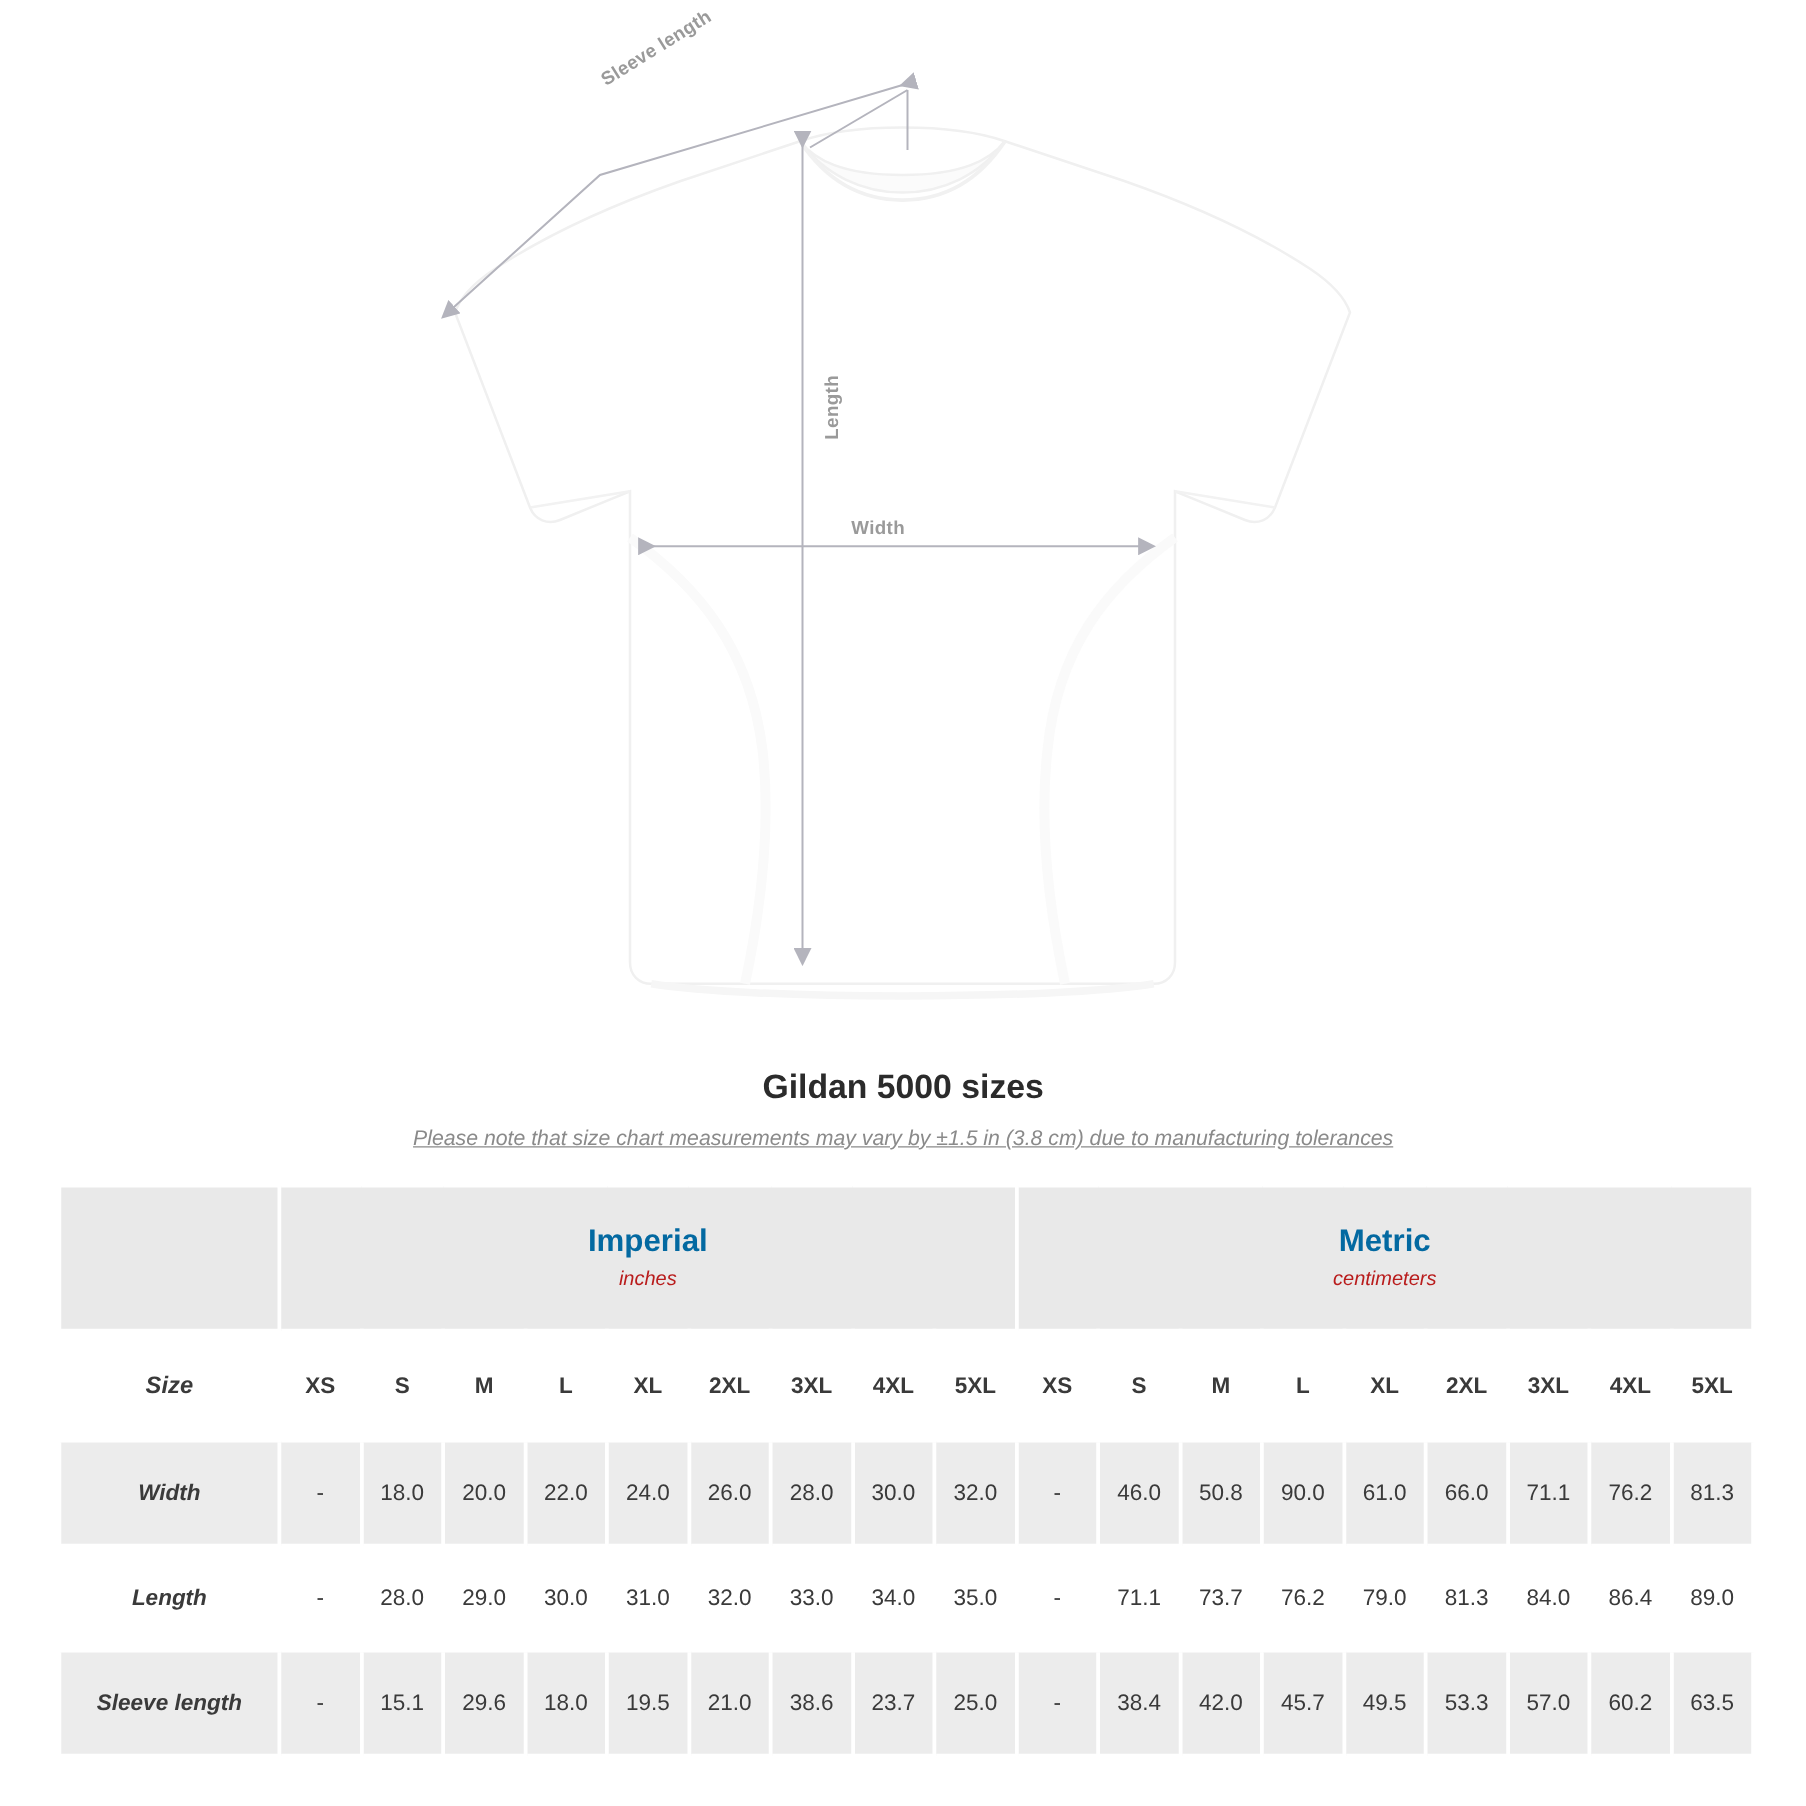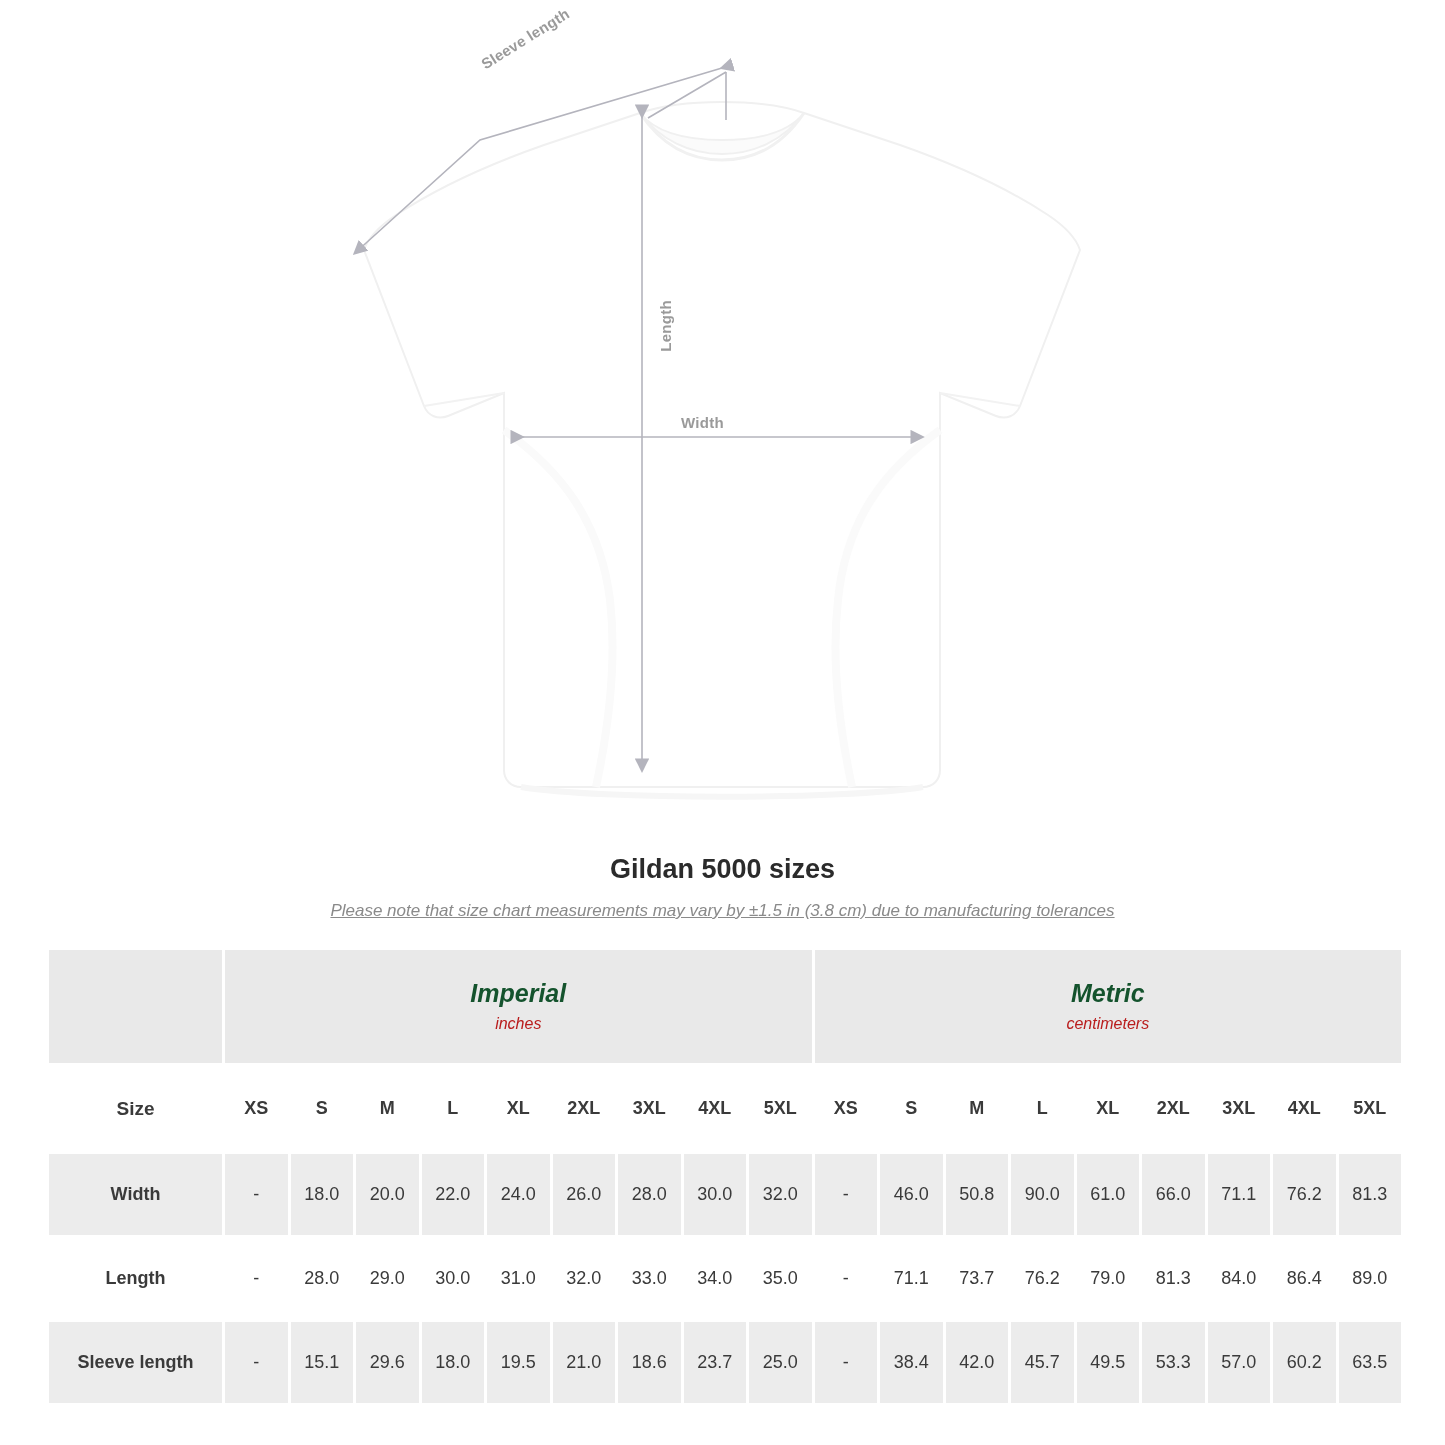--- a/index.html
+++ b/index.html
@@ -82,42 +82,41 @@
     color: #3a3a3a;
     padding: 0;
   }
   .unitrow td {
     background: #e9e9e9;
     height: 116px;
   }
   .unit-name {
     font-size: 25px;
     font-weight: bold;
-    font-style: italic;
-    color: #14532d;
+    color: #0369a1;
     line-height: 1.1;
   }
   .unit-sub {
     font-size: 16px;
     font-style: italic;
     color: #b91c1c;
     margin-top: 7px;
   }
   .hdrrow td {
     background: #ffffff;
     height: 88px;
     font-weight: bold;
     font-size: 19px;
     color: #3b3b3b;
   }
   .hdrrow td.rowlabel { font-size: 19px; }
   .datarow td { height: 84px; }
   .datarow.odd td { background: #ececec; }
   .datarow.even td { background: #ffffff; }
-  .rowlabel { font-weight: bold; }
+  .rowlabel { font-weight: bold; font-style: italic; }
 
   col.c-label { width: 176px; }
   col.c-cell { width: 65.5px; }
 </style>
 </head>
 <body>
 
 <div class="page">
 
   <div class="illustration">
@@ -289,21 +288,21 @@
             <td>89.0</td>
           </tr>
           <tr class="datarow odd">
             <td class="rowlabel">Sleeve length</td>
             <td>-</td>
             <td>15.1</td>
             <td>29.6</td>
             <td>18.0</td>
             <td>19.5</td>
             <td>21.0</td>
-            <td>18.6</td>
+            <td>38.6</td>
             <td>23.7</td>
             <td>25.0</td>
             <td>-</td>
             <td>38.4</td>
             <td>42.0</td>
             <td>45.7</td>
             <td>49.5</td>
             <td>53.3</td>
             <td>57.0</td>
             <td>60.2</td>

